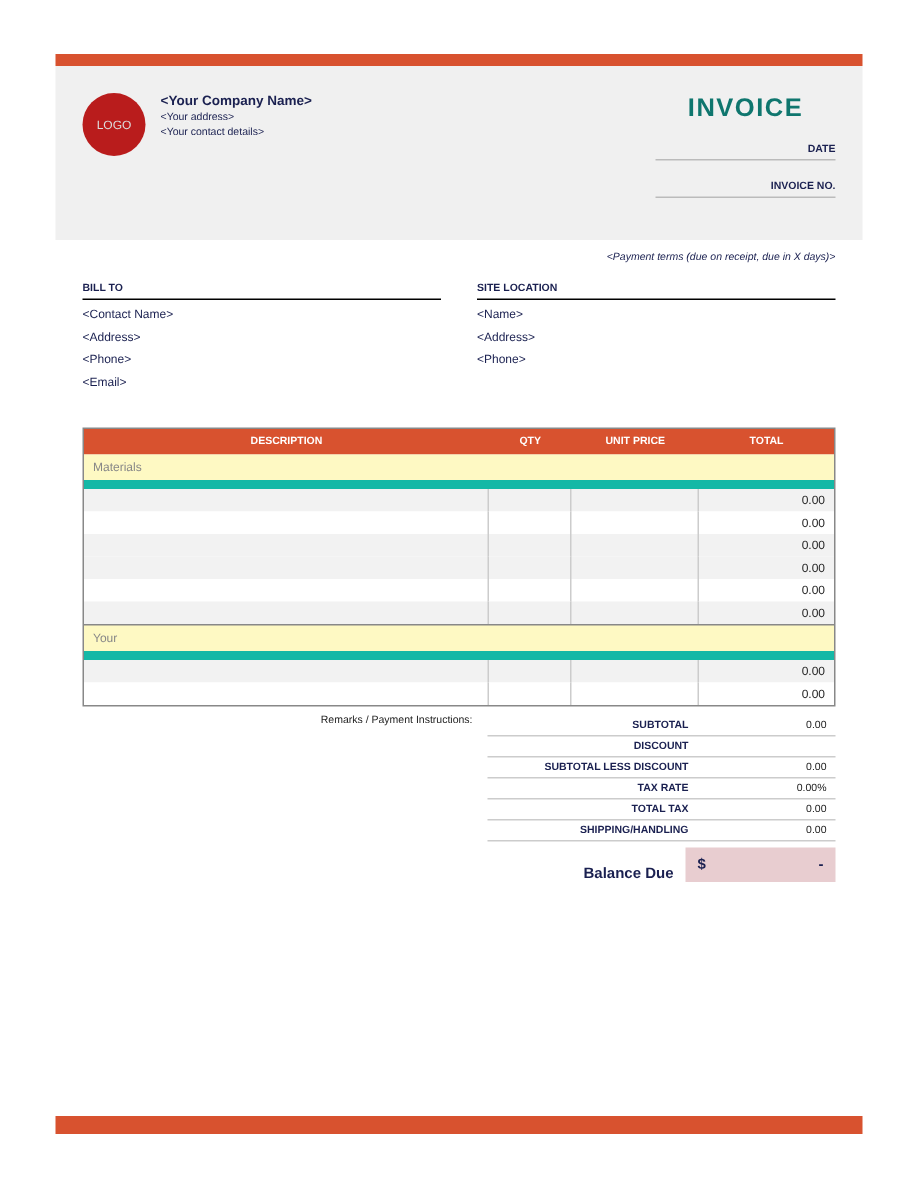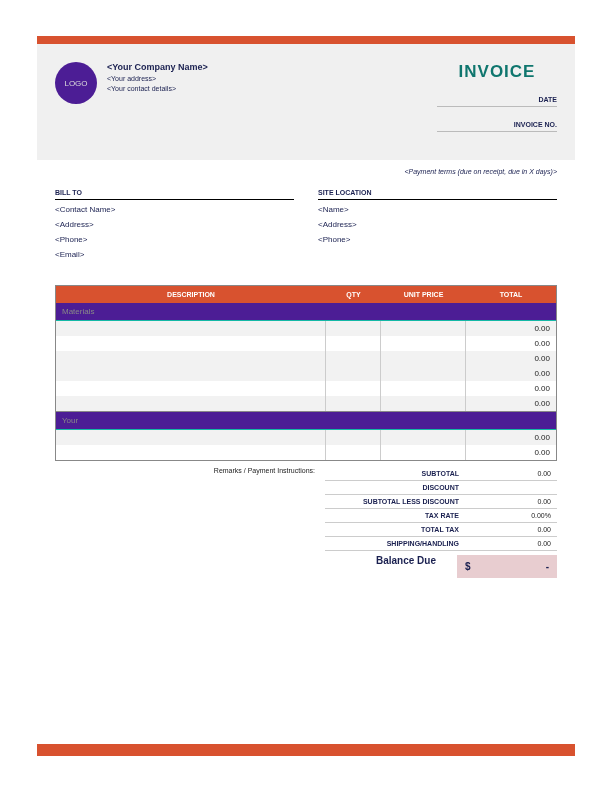--- a/index.html
+++ b/index.html
@@ -1,55 +1,55 @@
 <!DOCTYPE html>
 <html><head>
 <meta charset="utf-8">
 <style>
 * { box-sizing: border-box; margin: 0; padding: 0; }
 body { width: 612px; height: 792px; background: #fff; font-family: Arial, sans-serif; position: relative; }
 .bar-top { height: 8px; background: #d8522f; margin: 36px 37px 0 37px; }
 .bar-bottom { height: 12px; background: #d8522f; position: absolute; bottom: 36px; left: 37px; right: 37px; }
 .header { background: #f0f0f0; margin: 0 37px; padding: 18px 18px 28px 18px; display: flex; position: relative; }
-.logo-circle { width: 42px; height: 42px; border-radius: 50%; background: #4c1d95; color: #ddd; font-size: 8px; display: flex; align-items: center; justify-content: center; margin-right: 10px; }
+.logo-circle { width: 42px; height: 42px; border-radius: 50%; background: #b91c1c; color: #ddd; font-size: 8px; display: flex; align-items: center; justify-content: center; margin-right: 10px; }
 .company-block { flex: 1; }
 .company-name { font-size: 9px; font-weight: bold; color: #1a2050; }
 .company-line { font-size: 7px; color: #1a2050; margin-top: 3px; }
 .invoice-title { font-size: 17px; font-weight: bold; color: #0f766e; letter-spacing: 1px; text-align: center; }
 .meta-row { text-align: right; font-size: 7px; font-weight: bold; color: #1a2050; margin-top: 14px; padding-bottom: 3px; border-bottom: 1px solid #bbb; }
 .meta-block { width: 120px; }
 .payment-terms { font-size: 7px; font-style: italic; color: #1a2050; text-align: right; margin: 8px 55px 14px 37px; }
 .info-section { display: flex; margin: 0 55px 20px 55px; gap: 24px; }
 .info-col { flex: 1; }
 .info-header { font-size: 7px; font-weight: bold; color: #1a2050; border-bottom: 1px solid #000; padding-bottom: 3px; margin-bottom: 5px; }
 .info-line { font-size: 8px; color: #1a2050; margin-bottom: 6px; }
 .table { margin: 0 55px; border: 1px solid #888; }
 .thead { display: flex; background: #d8522f; color: #fff; font-size: 7px; font-weight: bold; }
 .th-desc { width: 270px; text-align: center; padding: 5px 0; }
 .th-qty { width: 55px; text-align: center; padding: 5px 0; }
 .th-price { width: 85px; text-align: center; padding: 5px 0; }
 .th-total { width: 90px; text-align: center; padding: 5px 0; }
-.section-row { font-size: 8px; color: #888; padding: 4px 6px; border-bottom: 1px solid #14b8a6; background: #4c1d95; }
+.section-row { font-size: 8px; color: #888; padding: 4px 6px; border-bottom: 6px solid #14b8a6; background: #fef9c3; }
 .data-row { display: flex; font-size: 8px; color: #222; }
 .data-row > div { padding: 3px 6px; border-right: 1px solid #ccc; }
 .data-row > div:last-child { border-right: none; }
 .cell-desc { width: 270px; }
 .cell-qty { width: 55px; }
 .cell-price { width: 85px; }
 .cell-total { width: 90px; text-align: right; }
 .row-even { background: #fff; }
 .row-odd { background: #f2f2f2; }
 .divider { border-top: 1px solid #888; }
 .bottom-section { display: flex; margin: 6px 55px 0 55px; }
 .remarks { width: 270px; font-size: 7px; color: #222; text-align: right; padding-right: 10px; }
 .totals { flex: 1; }
 .total-row { display: flex; font-size: 7px; font-weight: bold; color: #1a2050; border-bottom: 1px solid #ccc; }
 .total-label { flex: 1; text-align: right; padding: 3px 8px; }
 .total-val { width: 90px; text-align: right; padding: 3px 6px; font-weight: normal; color: #222; }
-.balance-row { display: flex; align-items: flex-start; margin-top: 4px; gap: 13px; }
+.balance-row { display: flex; align-items: flex-end; margin-top: 4px; }
 .balance-label { flex: 1; text-align: right; font-size: 10px; font-weight: bold; color: #1a2050; padding-right: 8px; }
 .balance-box { width: 100px; background: #e8cdd0; padding: 6px 8px; display: flex; justify-content: space-between; font-size: 10px; font-weight: bold; color: #1a2050; }
 </style>
 </head>
 <body>
 
 <div class="bar-top"></div>
 
 <div class="header">
   <div class="logo-circle">LOGO</div>

